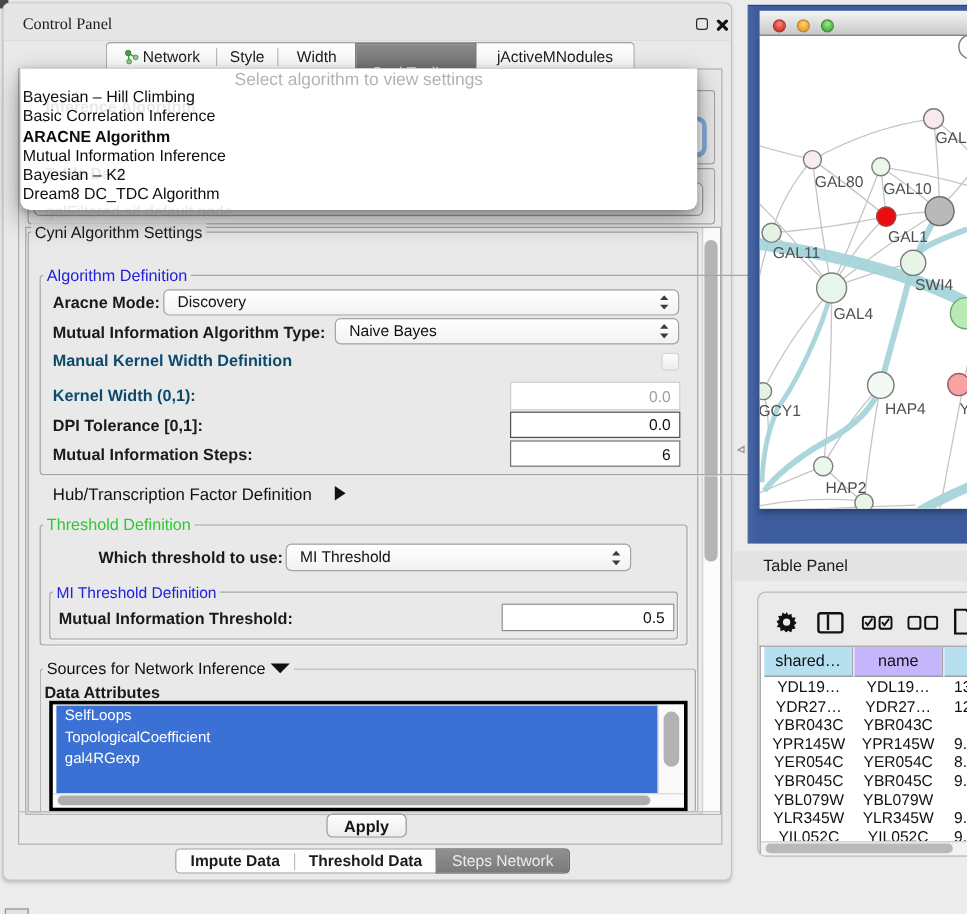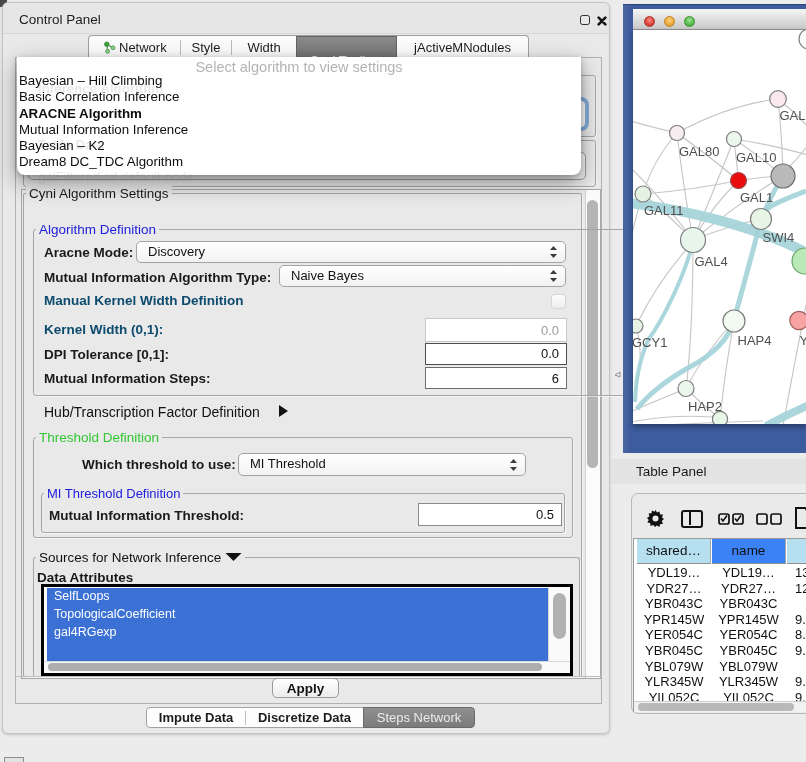--- a/index.html
+++ b/index.html
@@ -18,21 +18,21 @@
   svg text { font-family:"Liberation Sans", sans-serif; }
 </style>
 </head>
 <body>
 
 <div class="abs" style="left:0;top:0;width:7px;height:7px;background:#4a4a4a;"></div>
 
 <div class="abs" id="cpwin" style="left:2px;top:2px;width:608px;height:732px;background:#e9e9e9;border:1px solid #c4c4c4;border-radius:6px;box-shadow:0 1px 3px rgba(0,0,0,0.18);">
 
   <div class="abs" style="left:0;top:0;width:100%;height:31px;background:#e6e6e6;border-bottom:1px solid #d6d6d6;border-radius:6px 6px 0 0;"></div>
-  <div class="abs" style="left:16px;top:9px;font-size:13.5px;color:#1c1c1c;">Control Panel</div>
+  <div class="abs" style="left:16px;top:9px;font-size:13.5px;color:#1c1c1c;font-family:Liberation Serif, serif;">Control Panel</div>
 
   <div class="abs" style="left:577px;top:12px;width:10px;height:10px;border:1.6px solid #2c2c2c;border-radius:2.5px;"></div>
   <svg class="abs" style="left:594px;top:13px;" width="10" height="10" viewBox="0 0 12 12">
       <path d="M2 2 L10 10 M10 2 L2 10" stroke="#141414" stroke-width="3.2" stroke-linecap="round"></path>
     </svg>
 
   <div class="abs" id="tabs" style="left:85px;top:32px;width:441px;height:22px;background:#fbfbfb;border:1px solid #9f9f9f;border-bottom:none;border-radius:4px 4px 0 0;font-size:13px;color:#1c1c1c;">
     <div class="abs" style="left:0;top:0;width:94px;height:21px;">
       <svg class="abs" style="left:14px;top:5px;" width="13" height="13" viewBox="0 0 13 13">
         <path d="M4 3.5 L9.5 6.5 M4 3.5 L4.5 10" stroke="#5a9a5a" stroke-width="1.2" fill="none"></path>
@@ -141,21 +141,21 @@
     </div>
   </div>
 
   <div class="abs" style="left:12px;top:673px;width:587px;height:1px;background:#bdbdbd;"></div>
 
   <div class="abs" style="left:269px;top:675px;width:67px;height:20px;background:linear-gradient(#ffffff,#ececec);border:1px solid #9a9a9a;border-radius:5px;text-align:center;font-size:13.5px;font-weight:600;color:#141414;padding-top:2px;">Apply</div>
 
   <div class="abs" id="bottomtabs" style="left:143px;top:704px;width:327px;height:21px;background:#fdfdfd;border:1px solid #a2a2a2;border-radius:4px;font-size:13px;font-weight:600;color:#1c1c1c;">
     <div class="abs" style="left:0;top:2px;width:98px;text-align:center;">Impute Data</div>
     <div class="abs" style="left:98px;top:3px;width:1px;height:14px;background:#bdbdbd;"></div>
-    <div class="abs" style="left:99px;top:2px;width:117px;text-align:center;">Discretize Data</div>
+    <div class="abs" style="left:99px;top:2px;width:117px;text-align:center;">Threshold Data</div>
     <div class="abs" style="left:216px;top:-1px;width:112px;height:21px;background:linear-gradient(#909090,#7b7b7b);border:1px solid #6a6a6a;border-radius:0 4px 4px 0;color:#ececec;font-weight:normal;text-align:center;padding-top:2px;">Steps Network</div>
   </div>
 </div>
 
 <div class="abs" style="left:4px;top:757px;width:20px;height:10px;background:#e2e2e2;border:1.5px solid #8f8f8f;"></div>
 
 <svg class="abs" style="left:614px;top:370px;" width="8" height="8" viewBox="0 0 8 8">
     <path d="M6 7 L6 2 L1 5 Z" fill="none" stroke="#909090" stroke-width="1"></path>
   </svg>
 
@@ -263,21 +263,21 @@
     <rect x="1" y="1" width="10" height="10" rx="2" fill="none" stroke="#111" stroke-width="1.7"></rect>
     <rect x="15" y="1" width="10" height="10" rx="2" fill="none" stroke="#111" stroke-width="1.7"></rect>
   </svg>
   <svg class="abs" style="left:163px;top:13px;" width="17" height="22" viewBox="0 0 17 22">
     <path d="M1 1 L10 1 L16 7 L16 21 L1 21 Z" fill="none" stroke="#111" stroke-width="2"></path>
   </svg>
 
   <div class="abs" style="left:1px;top:44px;width:179px;height:174px;background:#fff;border-top:1px solid #9a9a9a;border-left:1px solid #9a9a9a;overflow:hidden;font-size:13px;color:#111;">
 
     <div class="abs" style="left:3px;top:0;width:74px;height:25px;background:#b6e0f0;border-right:1px solid #a8a8a8;border-bottom:1px solid #919191;text-align:center;padding-top:4px;font-size:13.5px;">shared…</div>
-    <div class="abs" style="left:78px;top:0;width:74px;height:25px;background:#3b82f6;border-right:1px solid #a8a8a8;border-bottom:1px solid #919191;text-align:center;padding-top:4px;font-size:13.5px;">name</div>
+    <div class="abs" style="left:78px;top:0;width:74px;height:25px;background:#c4b5fd;border-right:1px solid #a8a8a8;border-bottom:1px solid #919191;text-align:center;padding-top:4px;font-size:13.5px;">name</div>
     <div class="abs" style="left:153px;top:0;width:27px;height:25px;background:#b6e0f0;border-bottom:1px solid #919191;text-align:center;padding-top:4px;font-size:13.5px;">&nbsp;</div>
 
     <div class="abs" id="rows" style="left:3px;top:26px;width:177px;line-height:15.6px;">
       <div style="display:flex;">
           <span style="width:74px;text-align:center;">YDL19…</span>
           <span style="width:75px;text-align:center;">YDL19…</span>
           <span style="padding-left:9px;">13</span>
         </div>
       <div style="display:flex;">
           <span style="width:74px;text-align:center;">YDR27…</span>

